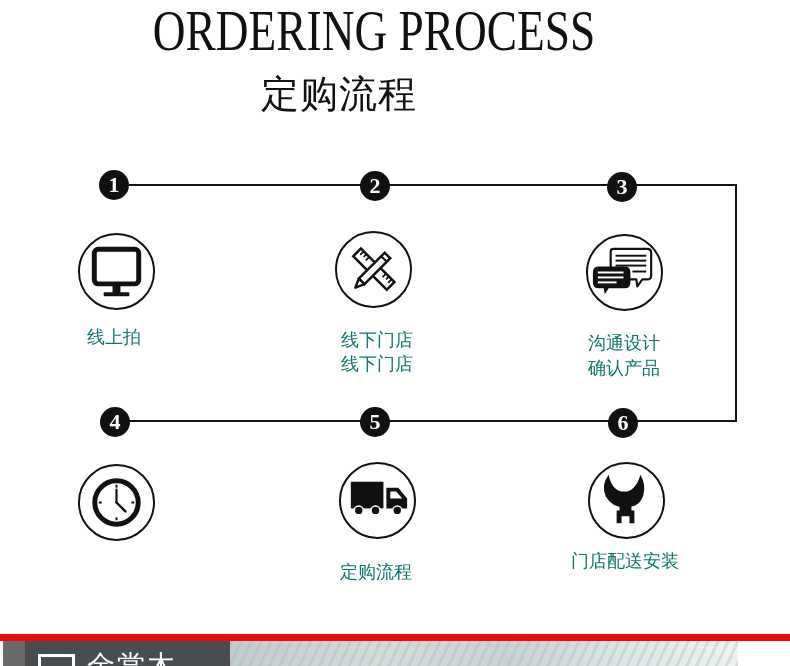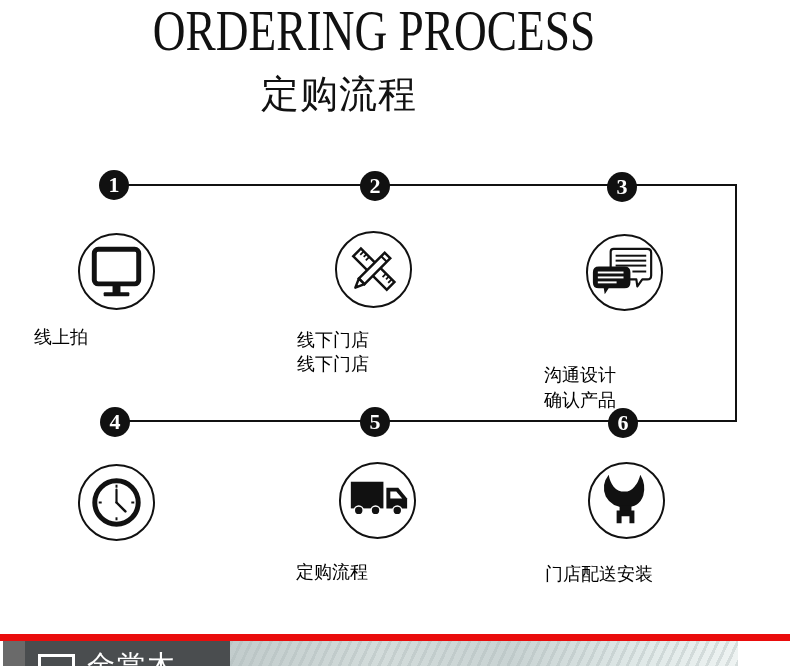--- a/index.html
+++ b/index.html
@@ -23,21 +23,21 @@
   .hline { background:#111; height:2px; }
   .vline { background:#111; width:2px; }
   .badge {
     width:30px; height:30px; border-radius:50%; background:#111; color:#fff;
     font-family:"Liberation Serif", serif; font-weight:bold; font-size:22px;
     line-height:30px; text-align:center;
   }
   .icon { width:79px; height:79px; }
   .icon svg { width:79px; height:79px; display:block; }
   .label {
-    width:160px; font-size:18px; line-height:24px; color:#000000;
+    width:160px; text-align:center; font-size:18px; line-height:24px; color:#0f766e;
   }
   .label div { white-space:nowrap; }
   .red-bar { left:0; top:634px; width:790px; height:7px; }
   .logo-panel { left:3px; top:641px; width:227px; height:25px; background:#4a4d4f; overflow:hidden; }
   .logo-strip { left:0; top:0; width:22px; height:25px; background:#6a6a6a; }
   .logo-mark { left:35px; top:13px; width:31px; height:20px; border:3px solid #fff; }
   .logo-text { left:84px; top:10px; font-size:28px; line-height:30px; color:#fff; white-space:nowrap; letter-spacing:2px; }
   .banner {
     left:230px; top:641px; width:508px; height:25px;
     background:linear-gradient(90deg,#c2cccc 0%,#d3dcdb 30%,#c9d3d3 55%,#dfe8e7 80%,#eef3f2 100%);
@@ -110,21 +110,21 @@
       <line x1="48" y1="39" x2="62" y2="39"></line>
     </g>
     <path d="M14 34 L40 34 Q46 34 46 40 L46 50 Q46 56 40 56 L24 56 L20 62 L19 56 L14 56 Q8 56 8 50 L8 40 Q8 34 14 34 Z" fill="#111"></path>
     <g stroke="#fff" stroke-width="2">
       <line x1="13" y1="40" x2="39" y2="40"></line>
       <line x1="13" y1="45" x2="39" y2="45"></line>
       <line x1="13" y1="50" x2="32" y2="50"></line>
     </g>
   </svg>
 </div>
-<div class="abs label" style="left:544px;top:330px;line-height:25px;margin-top:32px;">
+<div class="abs label" style="left:544px;top:330px;line-height:25px;">
   <div>沟通设计</div>
   <div>确认产品</div>
 </div>
 
 <div class="abs badge" style="left:100px;top:407px;">4</div>
 <div class="abs icon" style="left:77px;top:463px;">
   <svg viewBox="0 0 80 80">
     <circle cx="40" cy="40" r="38" fill="#fff" stroke="#111" stroke-width="2"></circle>
     <circle cx="40" cy="40" r="22" fill="none" stroke="#111" stroke-width="5"></circle>
     <g fill="#111">
@@ -160,21 +160,21 @@
 
 <div class="abs badge" style="left:608px;top:408px;">6</div>
 <div class="abs icon" style="left:587px;top:461px;">
   <svg viewBox="0 0 80 80">
     <circle cx="40" cy="40" r="38" fill="#fff" stroke="#111" stroke-width="2"></circle>
     <path d="M22 14 Q14 24 19 36 Q25 47 39 47 Q53 47 57 35 Q60 24 54 14 Q52 22 48 26 Q44 31 38 31 Q31 31 27 26 Q23 21 22 14 Z" fill="#111"></path>
     <rect x="33" y="45" width="12" height="6" fill="#111"></rect>
     <path d="M30 50 L48 50 L48 63 L43 63 L43 56 L35 56 L35 63 L30 63 Z" fill="#111"></path>
   </svg>
 </div>
-<div class="abs label" style="left:545px;top:563px;font-family:Liberation Mono, monospace;">
+<div class="abs label" style="left:545px;top:549px;">
   <div>门店配送安装</div>
 </div>
 
 <div class="abs red-bar" style="background:#ea0c0c;"></div>
 <div class="abs logo-panel">
   <div class="abs logo-strip"></div>
   <div class="abs logo-mark"></div>
   <div class="abs logo-text">金赏木</div>
 </div>
 <div class="abs banner">

